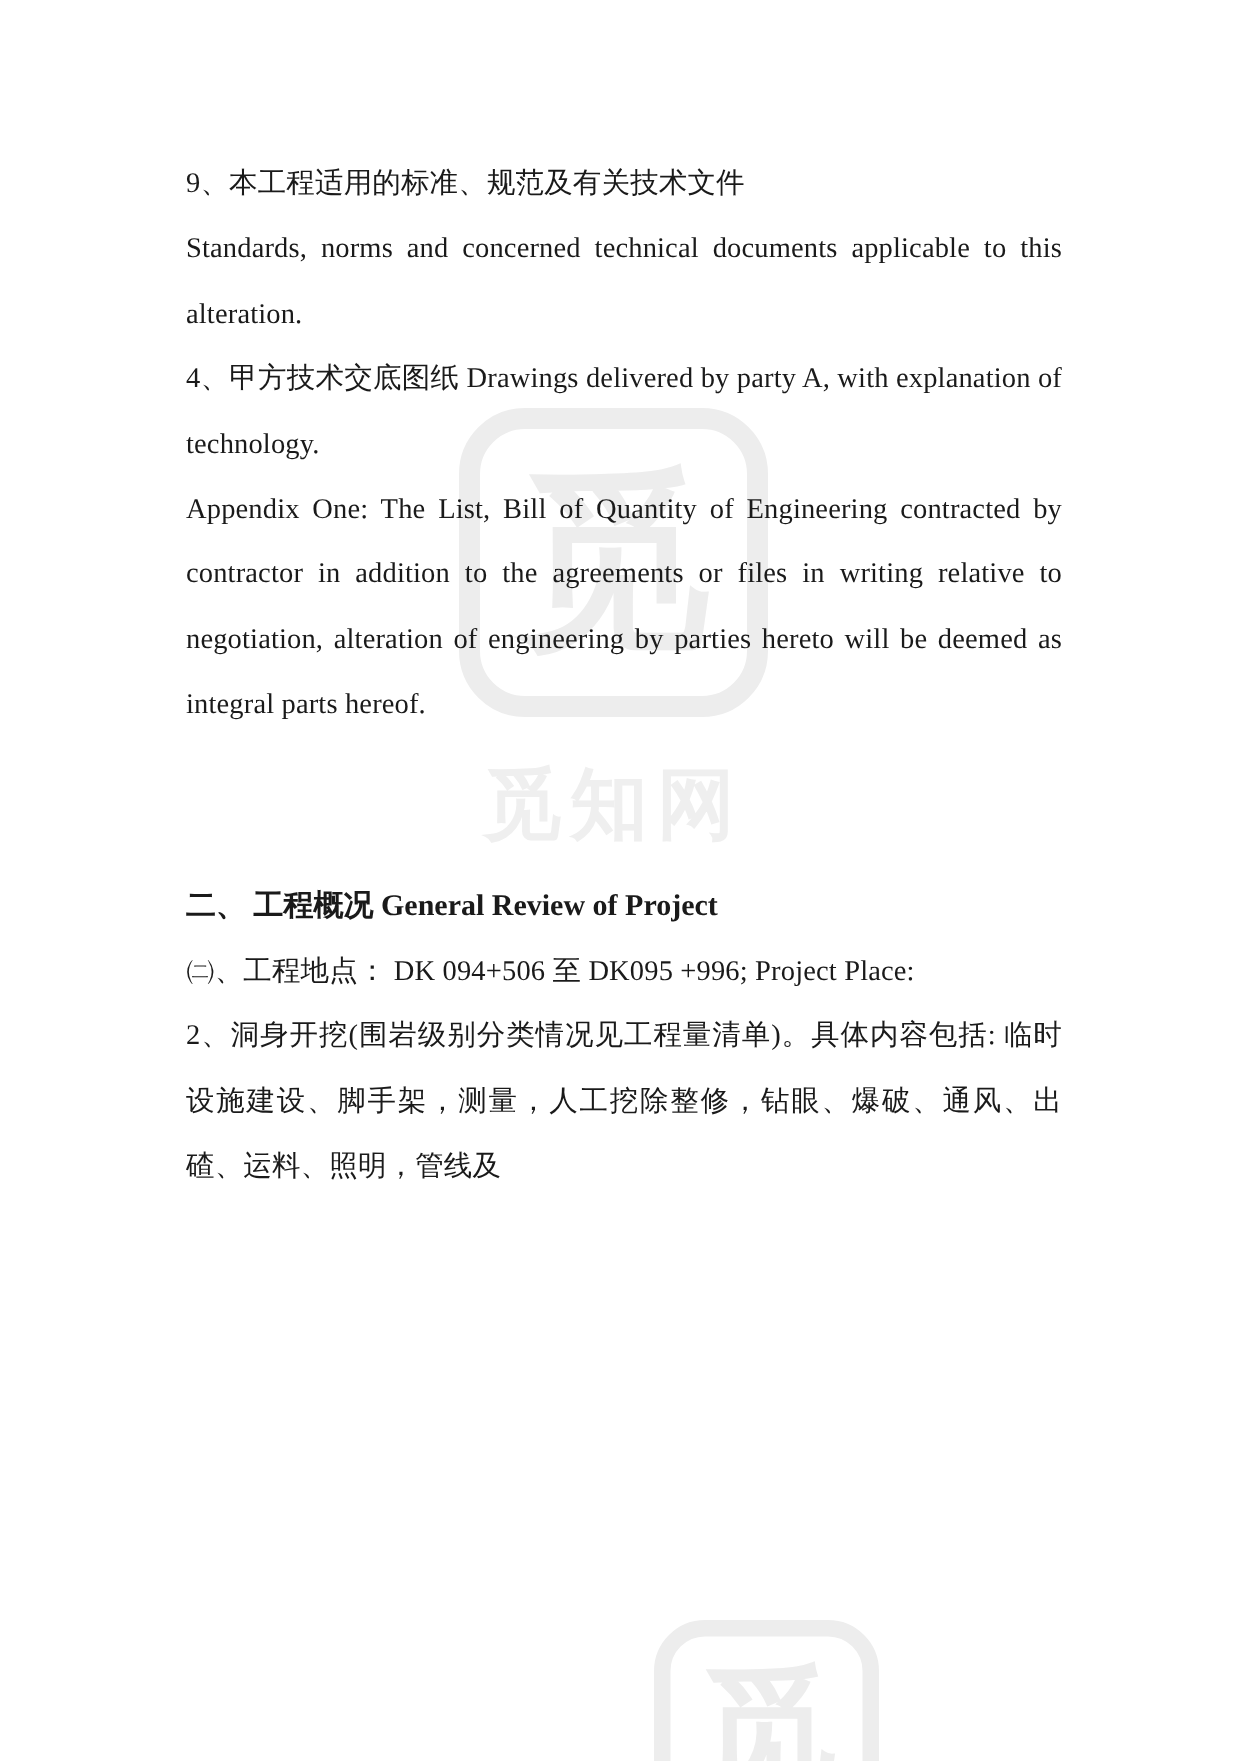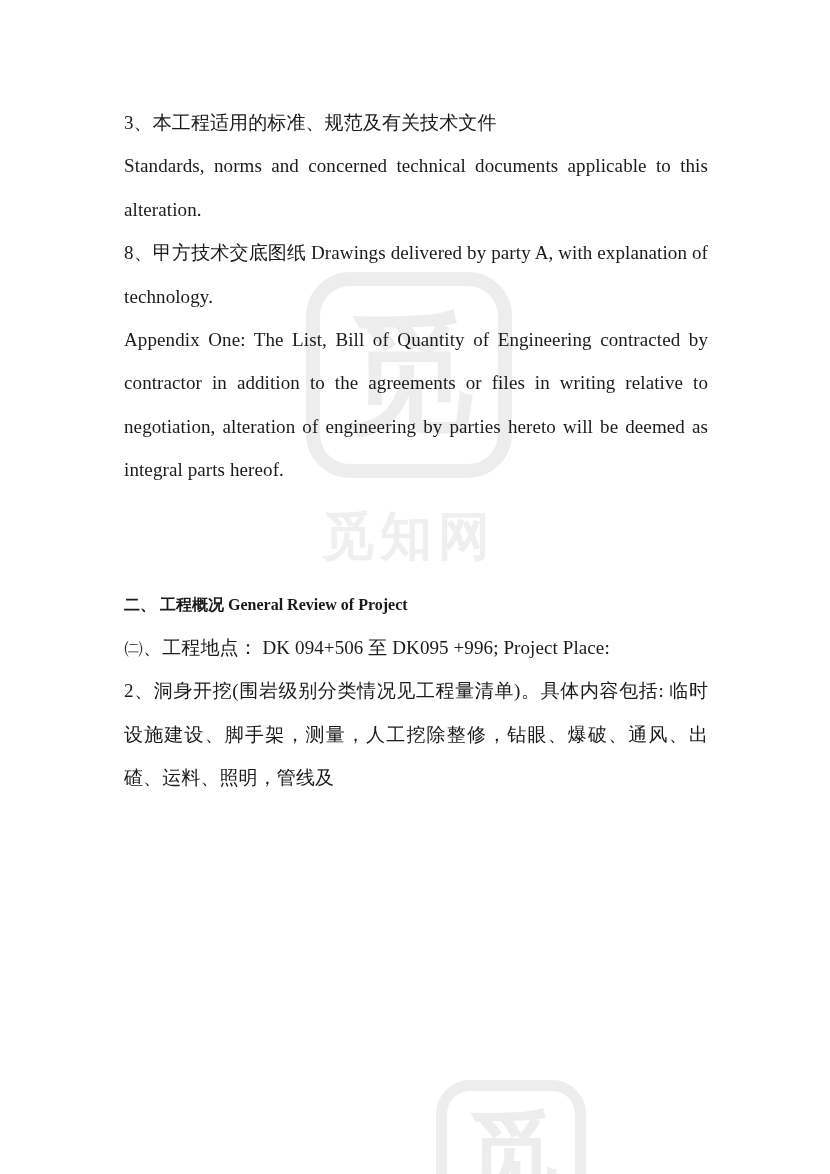--- a/index.html
+++ b/index.html
@@ -28,21 +28,21 @@
   .para {
     margin: 0;
     font-size: 19px;
     line-height: 43.4px;
     text-align: justify;
     letter-spacing: 0.1px;
   }
 
   .heading {
     margin: 91px 0 0 0;
-    font-size: 16px;
+    font-size: 20px;
     font-weight: bold;
     line-height: 43.4px;
     text-align: left;
   }
 
   
   .watermark {
     position: absolute;
     pointer-events: none;
     z-index: 1;
@@ -94,25 +94,25 @@
   </div>
 
   <div class="watermark wm-bottom">
     <div class="wm-box">
       <span class="wm-glyph">觅</span>
     </div>
   </div>
 
   <div class="content">
 
-    <p class="para">3、本工程适用的标准、规范及有关技术文件</p>
+    <p class="para">9、本工程适用的标准、规范及有关技术文件</p>
 
     <p class="para">Standards, norms and concerned technical documents applicable to this alteration.</p>
 
-    <p class="para">8、甲方技术交底图纸  Drawings delivered by party A, with explanation of technology.</p>
+    <p class="para">4、甲方技术交底图纸  Drawings delivered by party A, with explanation of technology.</p>
 
 
     <p class="para">Appendix One: The List, Bill of Quantity of Engineering contracted by contractor in addition to the agreements or files in writing relative to negotiation, alteration of engineering by parties hereto will be deemed as integral parts hereof.</p>
 
     <h2 class="heading">二、  工程概况  General Review of Project</h2>
 
 
     <p class="para">㈡、工程地点：  DK 094+506  至 DK095 +996;    Project Place:</p>
 
 

